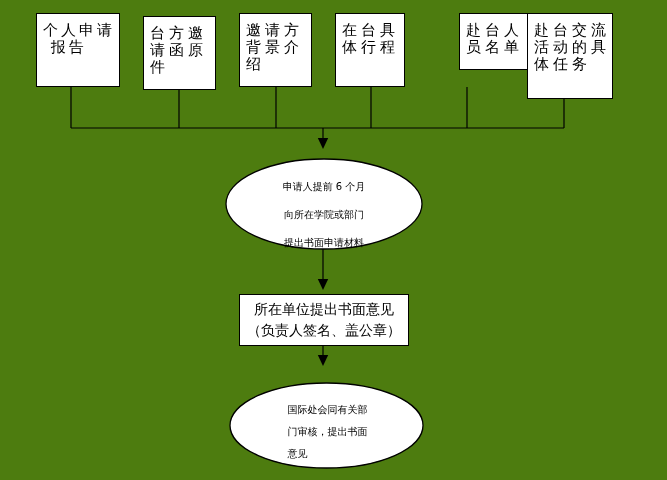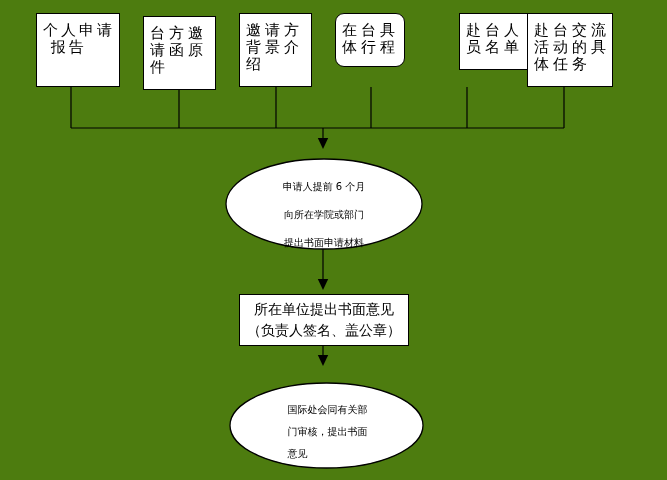--- a/index.html
+++ b/index.html
@@ -9,23 +9,23 @@
   }
   svg.connector-layer{position:absolute;left:0;top:0;}
   .src-box{
     position:absolute;box-sizing:border-box;border:1.2px solid #000;
     font-size:15px;line-height:17px;letter-spacing:4px;
     padding:8px 0 0 6px;white-space:pre;background:#fff;
   }
   .b1{left:36px;top:13px;width:84px;height:74px;letter-spacing:3px;}
   .b2{left:143px;top:16px;width:73px;height:74px;}
   .b3{left:239px;top:13px;width:73px;height:74px;}
-  .b4{left:335px;top:13px;width:70px;height:54px;border-radius:9px;}
+  .b4{left:335px;top:13px;width:70px;height:74px;}
   .b5{left:431px;top:13px;width:74px;height:57px;margin-left:28px;}
-  .b6{left:527px;top:13px;width:86px;height:74px;}
+  .b6{left:527px;top:13px;width:86px;height:86px;}
   .ellipse-text{position:absolute;font-size:10px;white-space:pre;}
   .et1{
     left:226px;top:159px;width:196px;
     text-align:center;line-height:28px;padding-top:14px;
   }
   .et2{
     left:232px;top:383px;width:191px;box-sizing:border-box;
     display:flex;justify-content:center;padding-top:16px;line-height:22px;
   }
   .et2 .inner{text-align:left;white-space:pre;}

